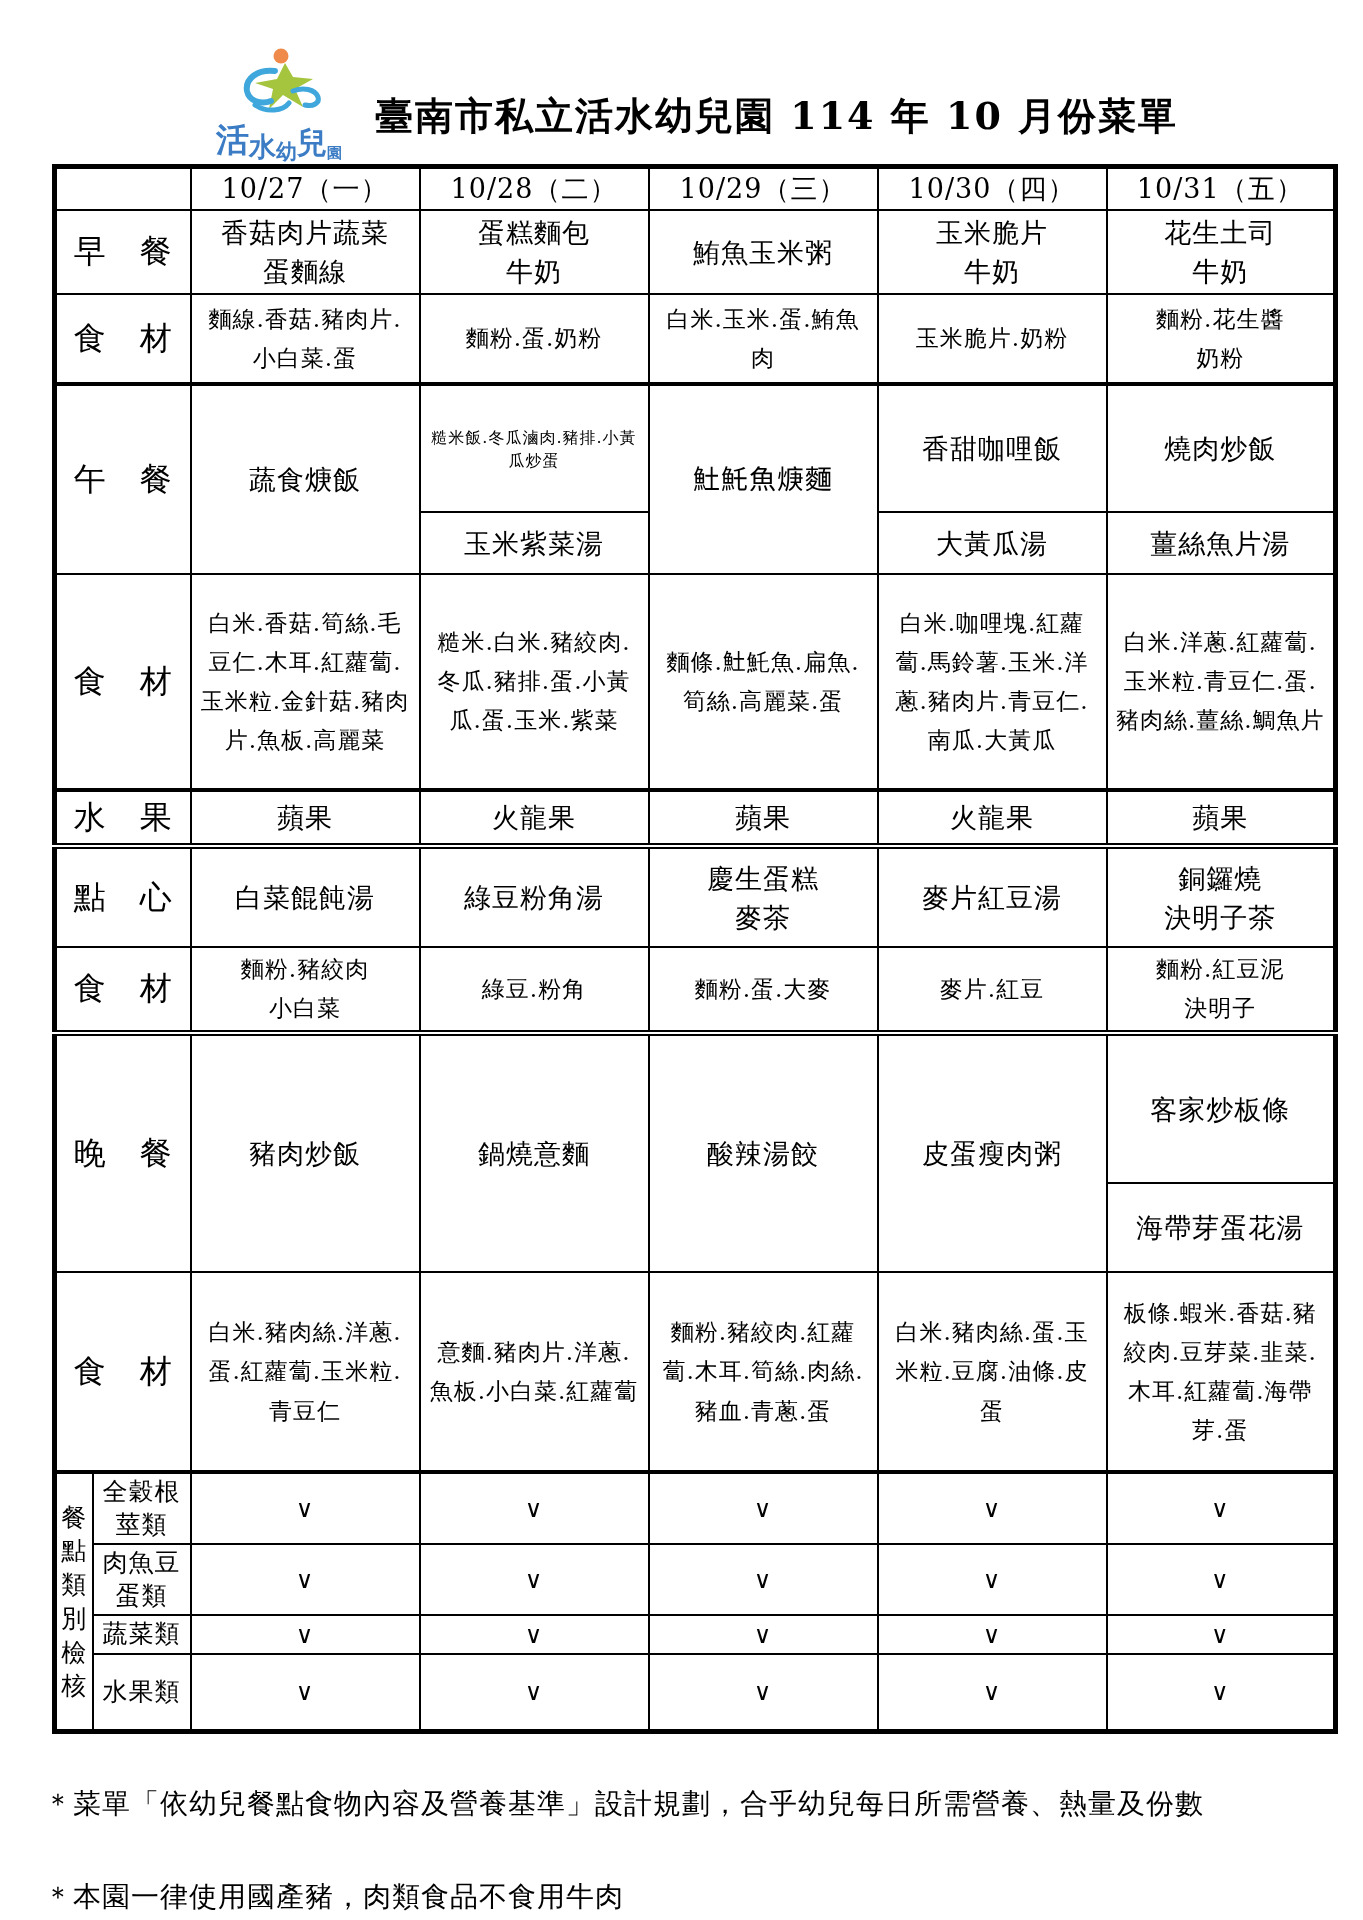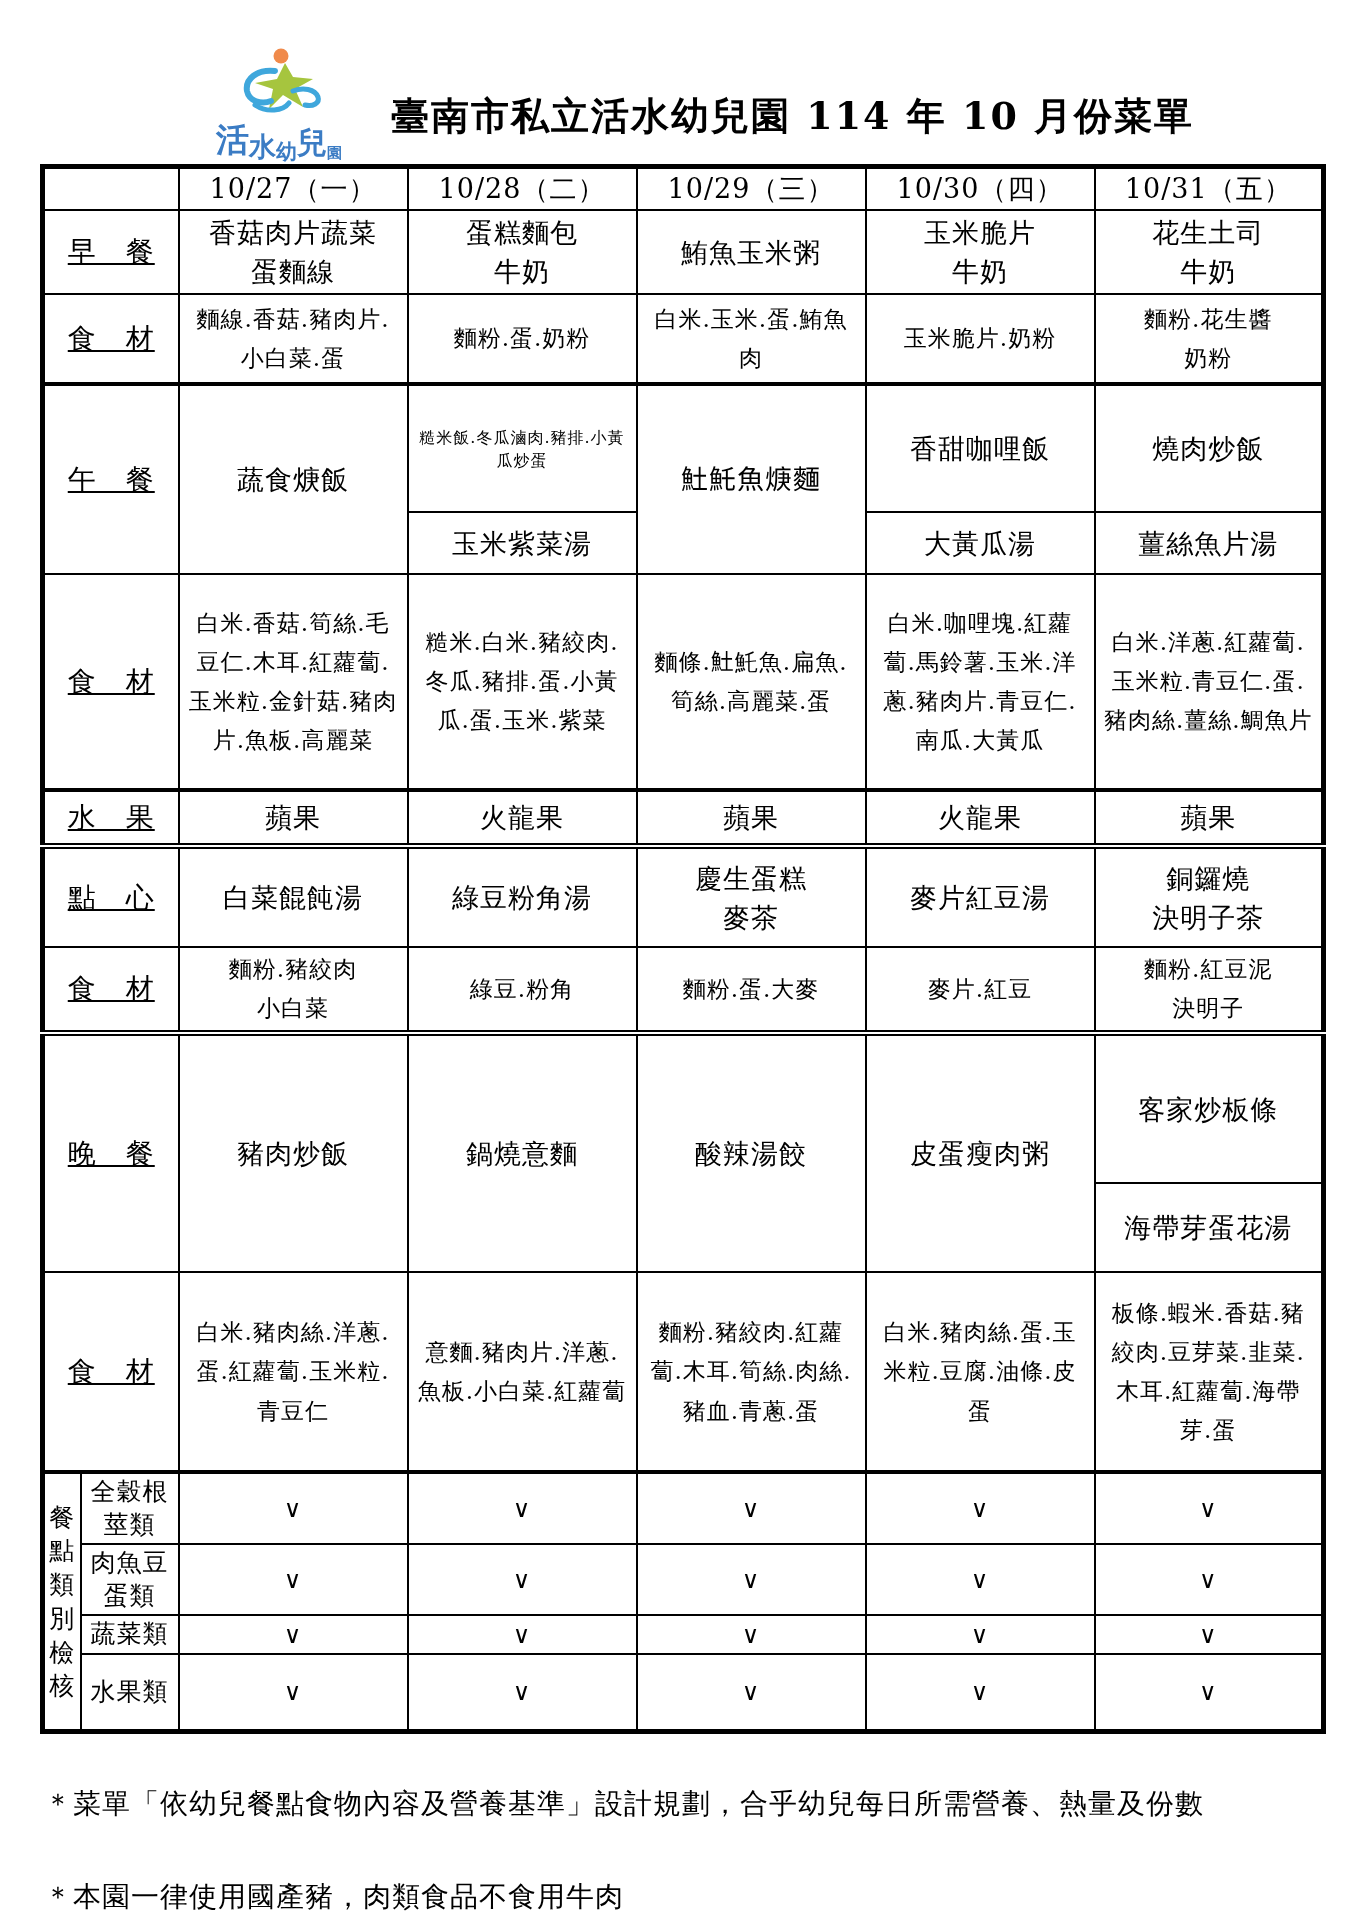--- a/index.html
+++ b/index.html
@@ -5,52 +5,52 @@
   html,body{margin:0;padding:0;background:#ffffff;}
   body{
     width:1363px;height:1920px;
     font-family:"DejaVu Serif","Liberation Serif",serif;
     color:#000;
     -webkit-font-smoothing:antialiased;
   }
   .page{position:relative;width:1363px;height:1920px;overflow:hidden;}
 
   
-  .header{display:flex;align-items:flex-end;padding:38px 0 8px 193px;height:118px;box-sizing:content-box;gap:16px;}
+  .header{display:flex;align-items:flex-end;padding:38px 0 8px 193px;height:118px;box-sizing:content-box;}
   .logo{width:172px;flex:0 0 172px;text-align:center;line-height:1;}
   .logo-mark{display:block;margin:0 auto -2px auto;}
   .logo-text{white-space:nowrap;font-weight:bold;}
   .logo-text .c0{font-size:33px;}
   .logo-text .c1{font-size:27px;position:relative;top:5px;}
   .logo-text .c2{font-size:21px;position:relative;top:8px;}
   .logo-text .c3{font-size:30px;position:relative;top:2px;}
   .logo-text .c4{font-size:15px;position:relative;top:7px;}
   .title{font-size:38px;font-weight:bold;letter-spacing:2px;padding-left:10px;padding-bottom:14px;white-space:nowrap;}
 
   
   table.menu{
     border-collapse:collapse;table-layout:fixed;
-    margin-left:40px;width:1282px;
+    margin-left:52px;width:1282px;
     border:5px solid #000;
   }
   col.cA{width:38px;}
   col.cB{width:98px;}
   col.day{width:229px;}
   td{
     border:2px solid #000;
     text-align:center;vertical-align:middle;
     padding:2px 8px;
     white-space:pre-line;
     word-break:break-all;
     letter-spacing:1px;
   }
   tr.t td{border-top-width:4px;}           
   tr.d td{border-top-style:double;border-top-width:6px;} 
   .hdr{font-size:27px;letter-spacing:1px;}
-  .lbl{font-size:28px;text-decoration:underline;}
+  .lbl{font-size:32px;}
   .dish{font-size:27px;line-height:1.45;}
   .ing{font-size:23px;line-height:1.7;}
   .chk{font-size:24px;font-family:"DejaVu Sans","Liberation Sans",sans-serif;}
   .side-label{
     font-size:25px;padding:2px 0;
     line-height:1.35;
   }
   .cat{font-size:25px;line-height:1.3;}
 
   

